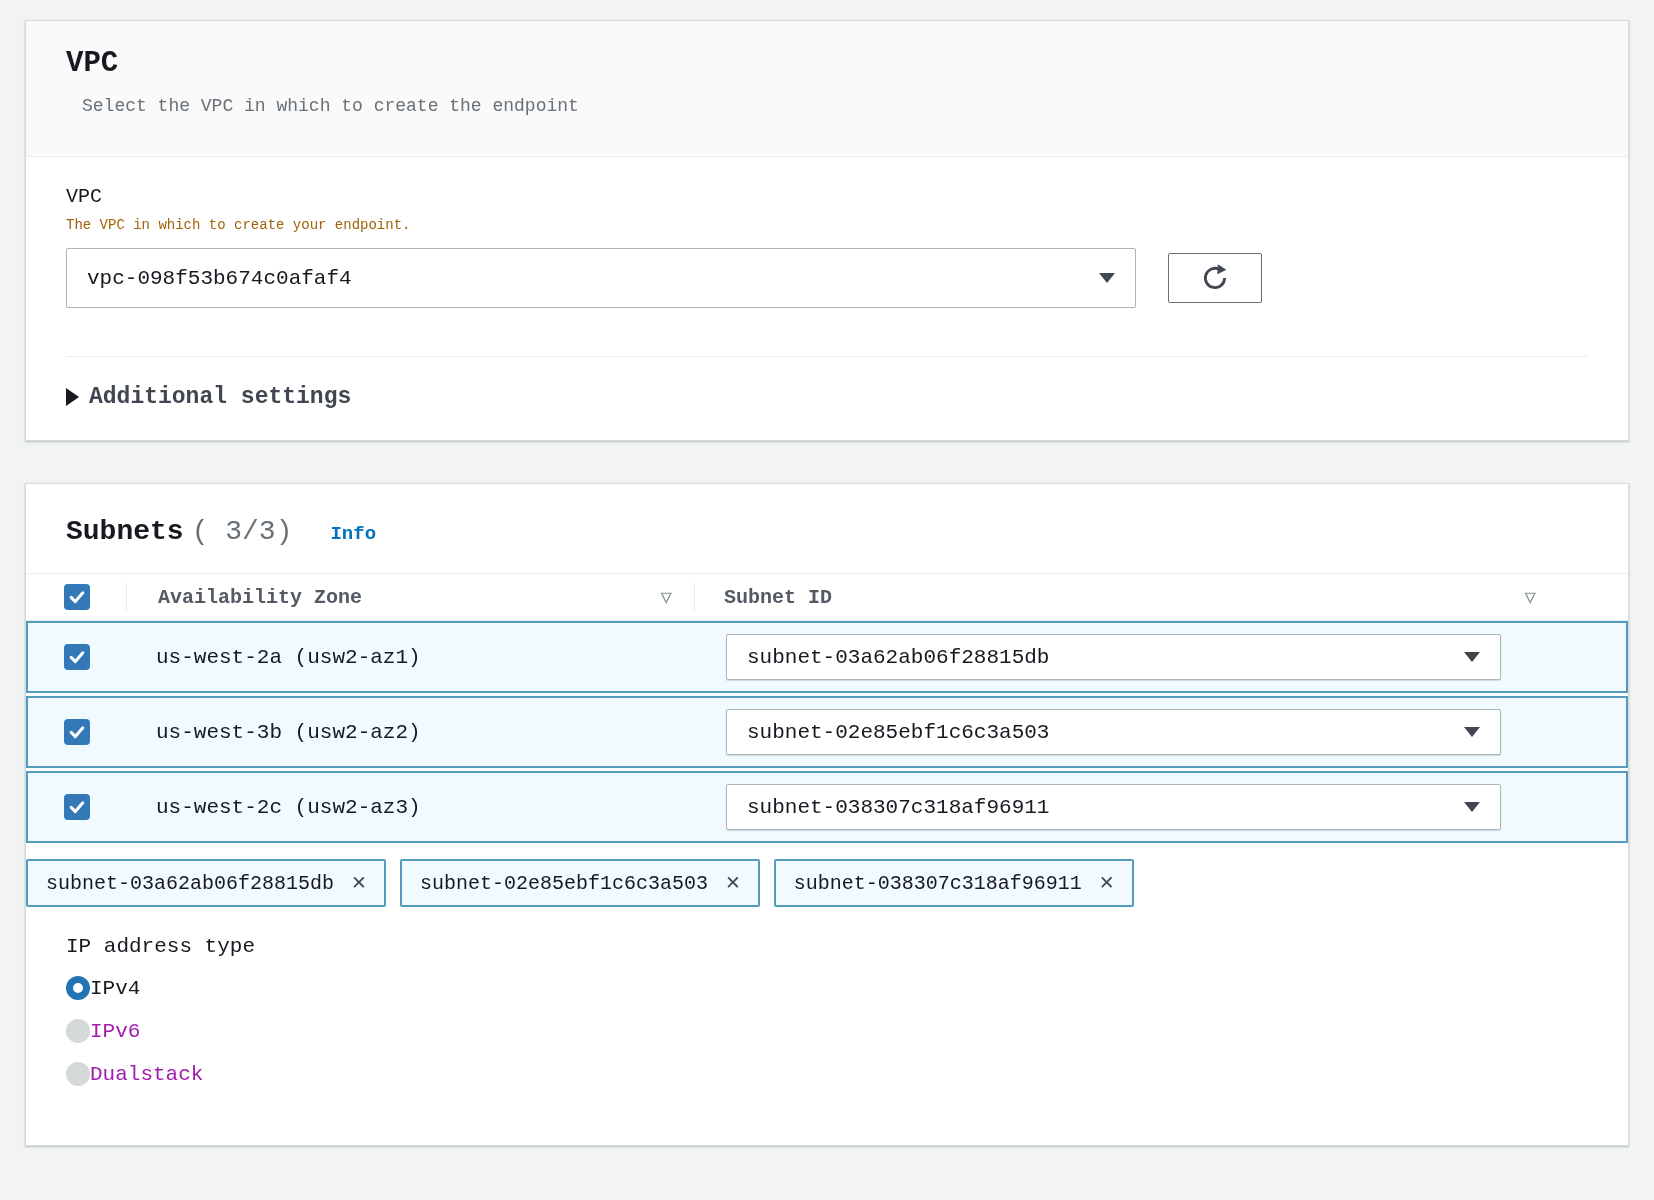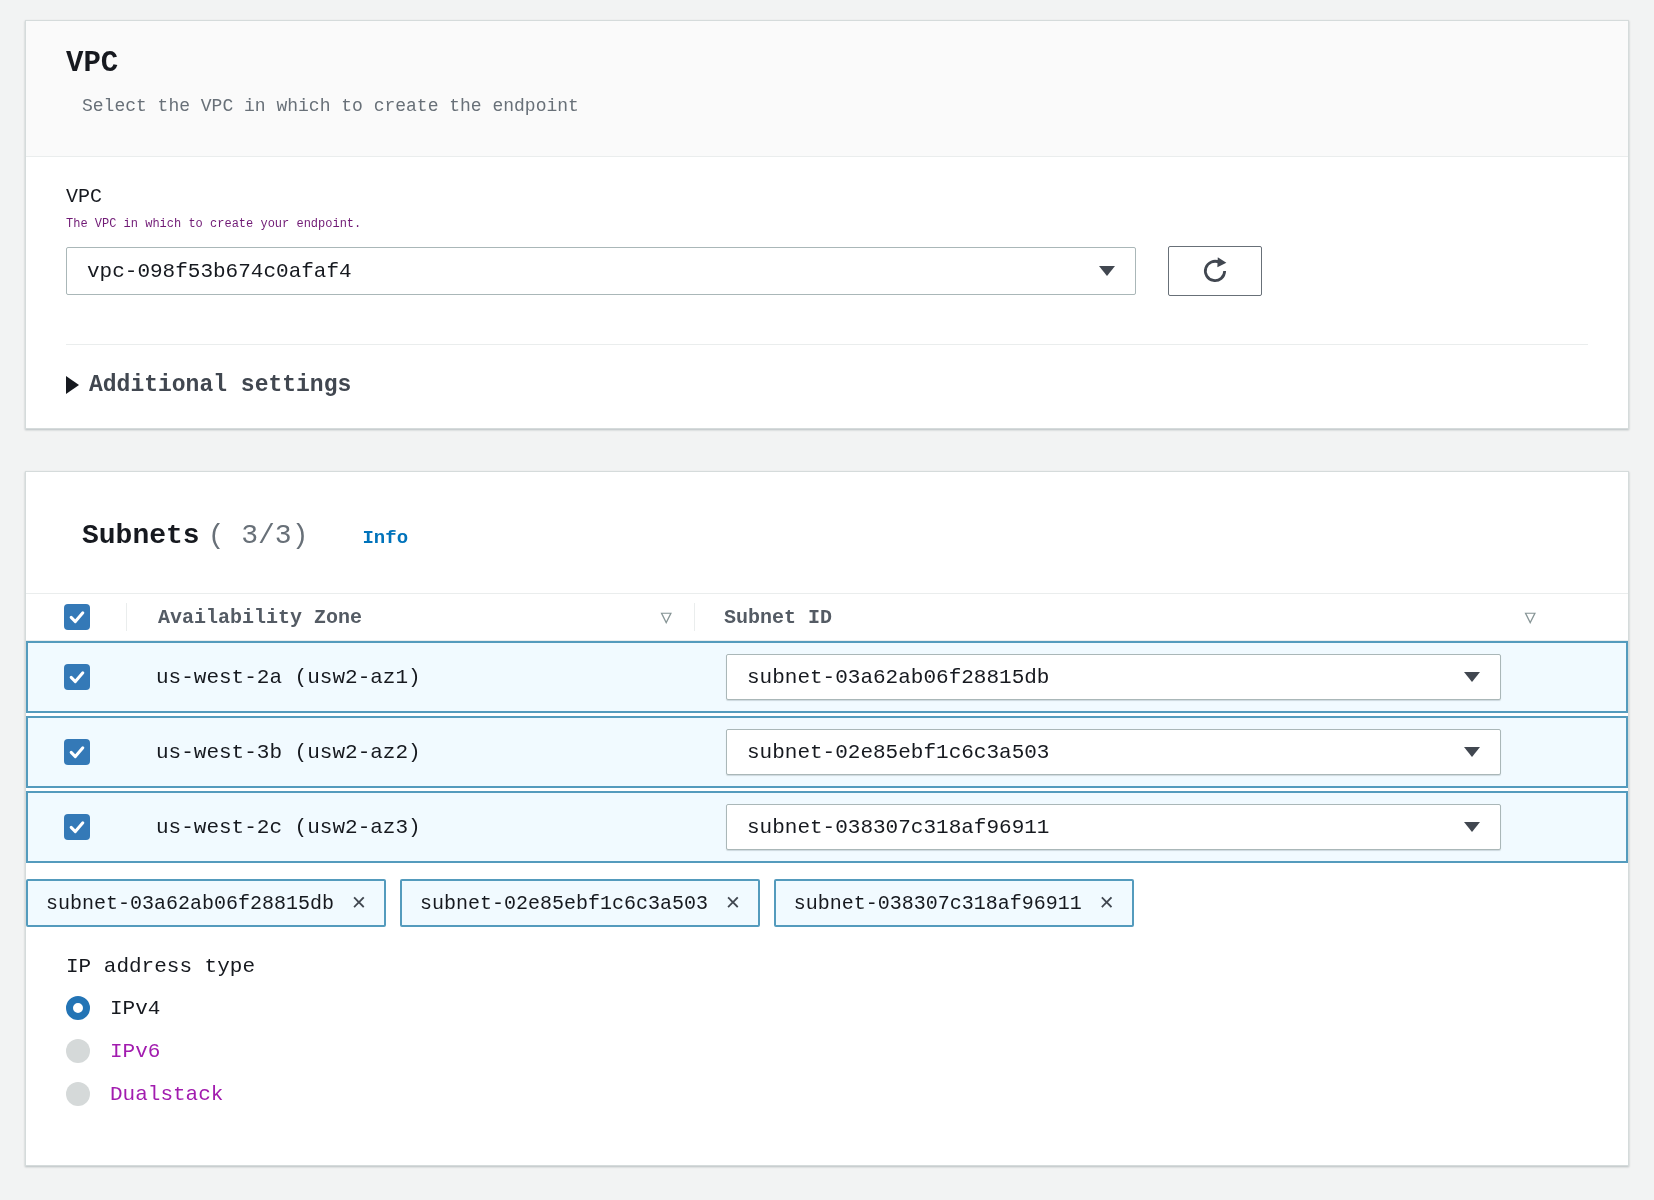--- a/index.html
+++ b/index.html
@@ -24,26 +24,26 @@
   .card-header {
     background:#fafafa;
     border-bottom:1px solid #eaeded;
     padding:26px 40px 24px;
   }
   .card-header h1 { margin:0 0 12px; font-size:29px; font-weight:bold; color:#16191f; }
   .card-subtitle { margin:16px; font-size:18px; color:#687078; }
 
   .card-body { padding:28px 40px 0; }
   .field-label { font-size:20px; color:#16191f; margin-bottom:9px; }
-  .field-desc  { font-size:12px; color:#701a75; margin-bottom:15px; }
+  .field-desc  { font-size:14px; color:#a16207; margin-bottom:15px; }
 
   .select-row { display:flex; align-items:center; gap:32px; }
   .select {
     display:flex; align-items:center; justify-content:space-between;
-    height:48px; border:1px solid #aab7b8; border-radius:2px;
+    height:60px; border:1px solid #aab7b8; border-radius:2px;
     background:#fff; padding:0 20px; font-size:21px; color:#16191f;
     cursor:pointer;
   }
   .vpc-select { width:1070px; }
   .caret {
     width:0; height:0; flex:none;
     border-left:8px solid transparent; border-right:8px solid transparent;
     border-top:10px solid #414750;
   }
   .refresh-btn {
@@ -57,21 +57,21 @@
   .expander { display:flex; align-items:center; gap:10px; padding:27px 0 30px; cursor:pointer; }
   .tri-right {
     width:0; height:0;
     border-top:9px solid transparent; border-bottom:9px solid transparent;
     border-left:13px solid #16191f;
   }
   .expander-label { font-size:23px; font-weight:bold; color:#414750; }
 
   
   .subnets-title-row { display:flex; align-items:baseline; padding:32px 40px 26px; }
-  .subnets-title-row h2 { margin:16px; font-size:28px; font-weight:bold; color:#16191f; }
+  .subnets-title-row h2 { margin:0; font-size:28px; font-weight:bold; color:#16191f; }
   .subnets-count { font-weight:normal; color:#687078; margin-left:8px; font-size:28px; }
   .info-link { margin-left:38px; font-size:19px; font-weight:bold; color:#0073bb; text-decoration:none; cursor:pointer;text-align:center; }
 
   .thead {
     display:flex; align-items:center; height:48px;
     border-top:1px solid #eaeded; border-bottom:1px solid #eaeded;
     font-size:20px; font-weight:bold; color:#545b64;
     padding-left:38px;
   }
   .vsep { width:1px; height:28px; background:#eaeded; flex:none; }
@@ -104,21 +104,21 @@
     display:flex; align-items:center; gap:18px;
     height:48px; padding:0 18px;
     background:var(--selected-row-bg, #f1faff);
     border:2px solid var(--selected-border, #549bbd);
     border-radius:2px; font-size:20px; color:#16191f;
   }
   .chip-x { font-size:23px; color:#414750; cursor:pointer; line-height:1; }
 
   .ip-section { padding:28px 40px 40px; }
   .ip-label { font-size:21px; color:#16191f; margin-bottom:18px; }
-  .radio-row { display:flex; align-items:center; gap:20px; margin-bottom:19px; font-size:21px; cursor:pointer; }
+  .radio-row { display:flex; align-items:center; margin-bottom:19px; font-size:21px; cursor:pointer; }
   .radio { width:24px; height:24px; border-radius:50%; flex:none; }
   .radio.sel { border:7.5px solid var(--radio-blue, #2374b5); background:#fff; }
   .radio.dis { background:#d5d9d9; }
   .radio-row.disabled { color:#a21caf; cursor:default; }
 </style>
 </head>
 <body>
 
 <div class="page">
 

